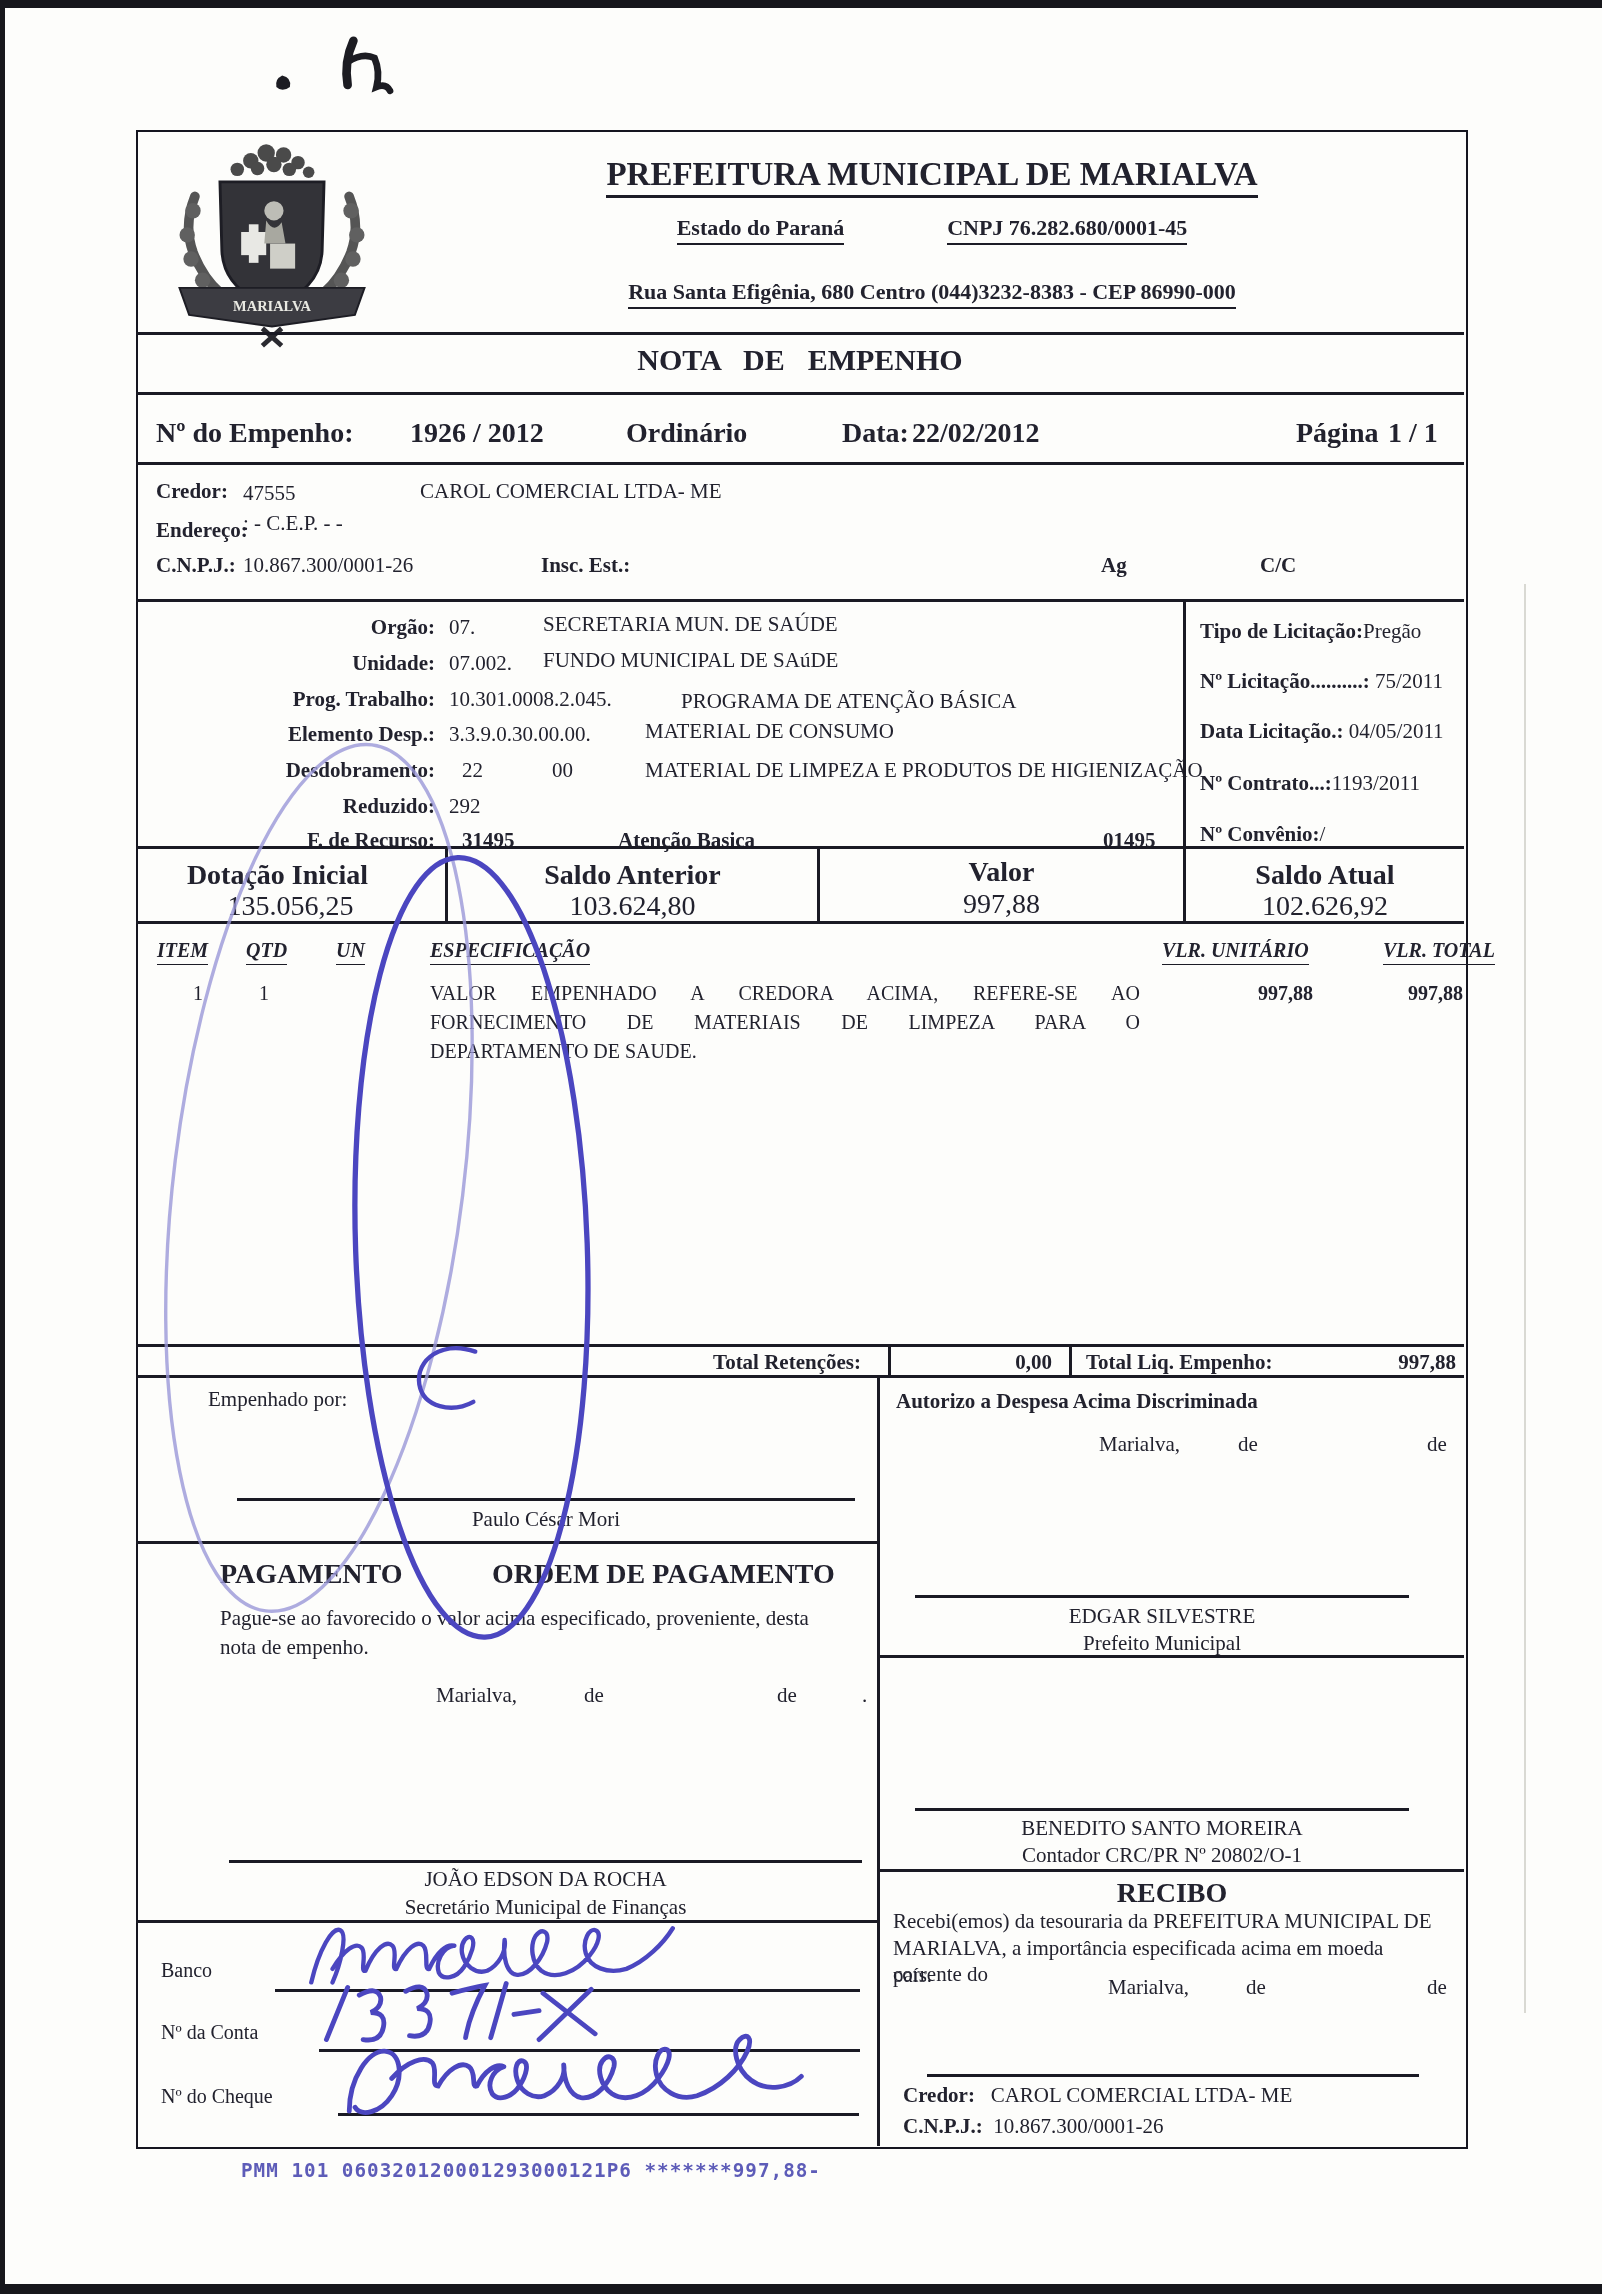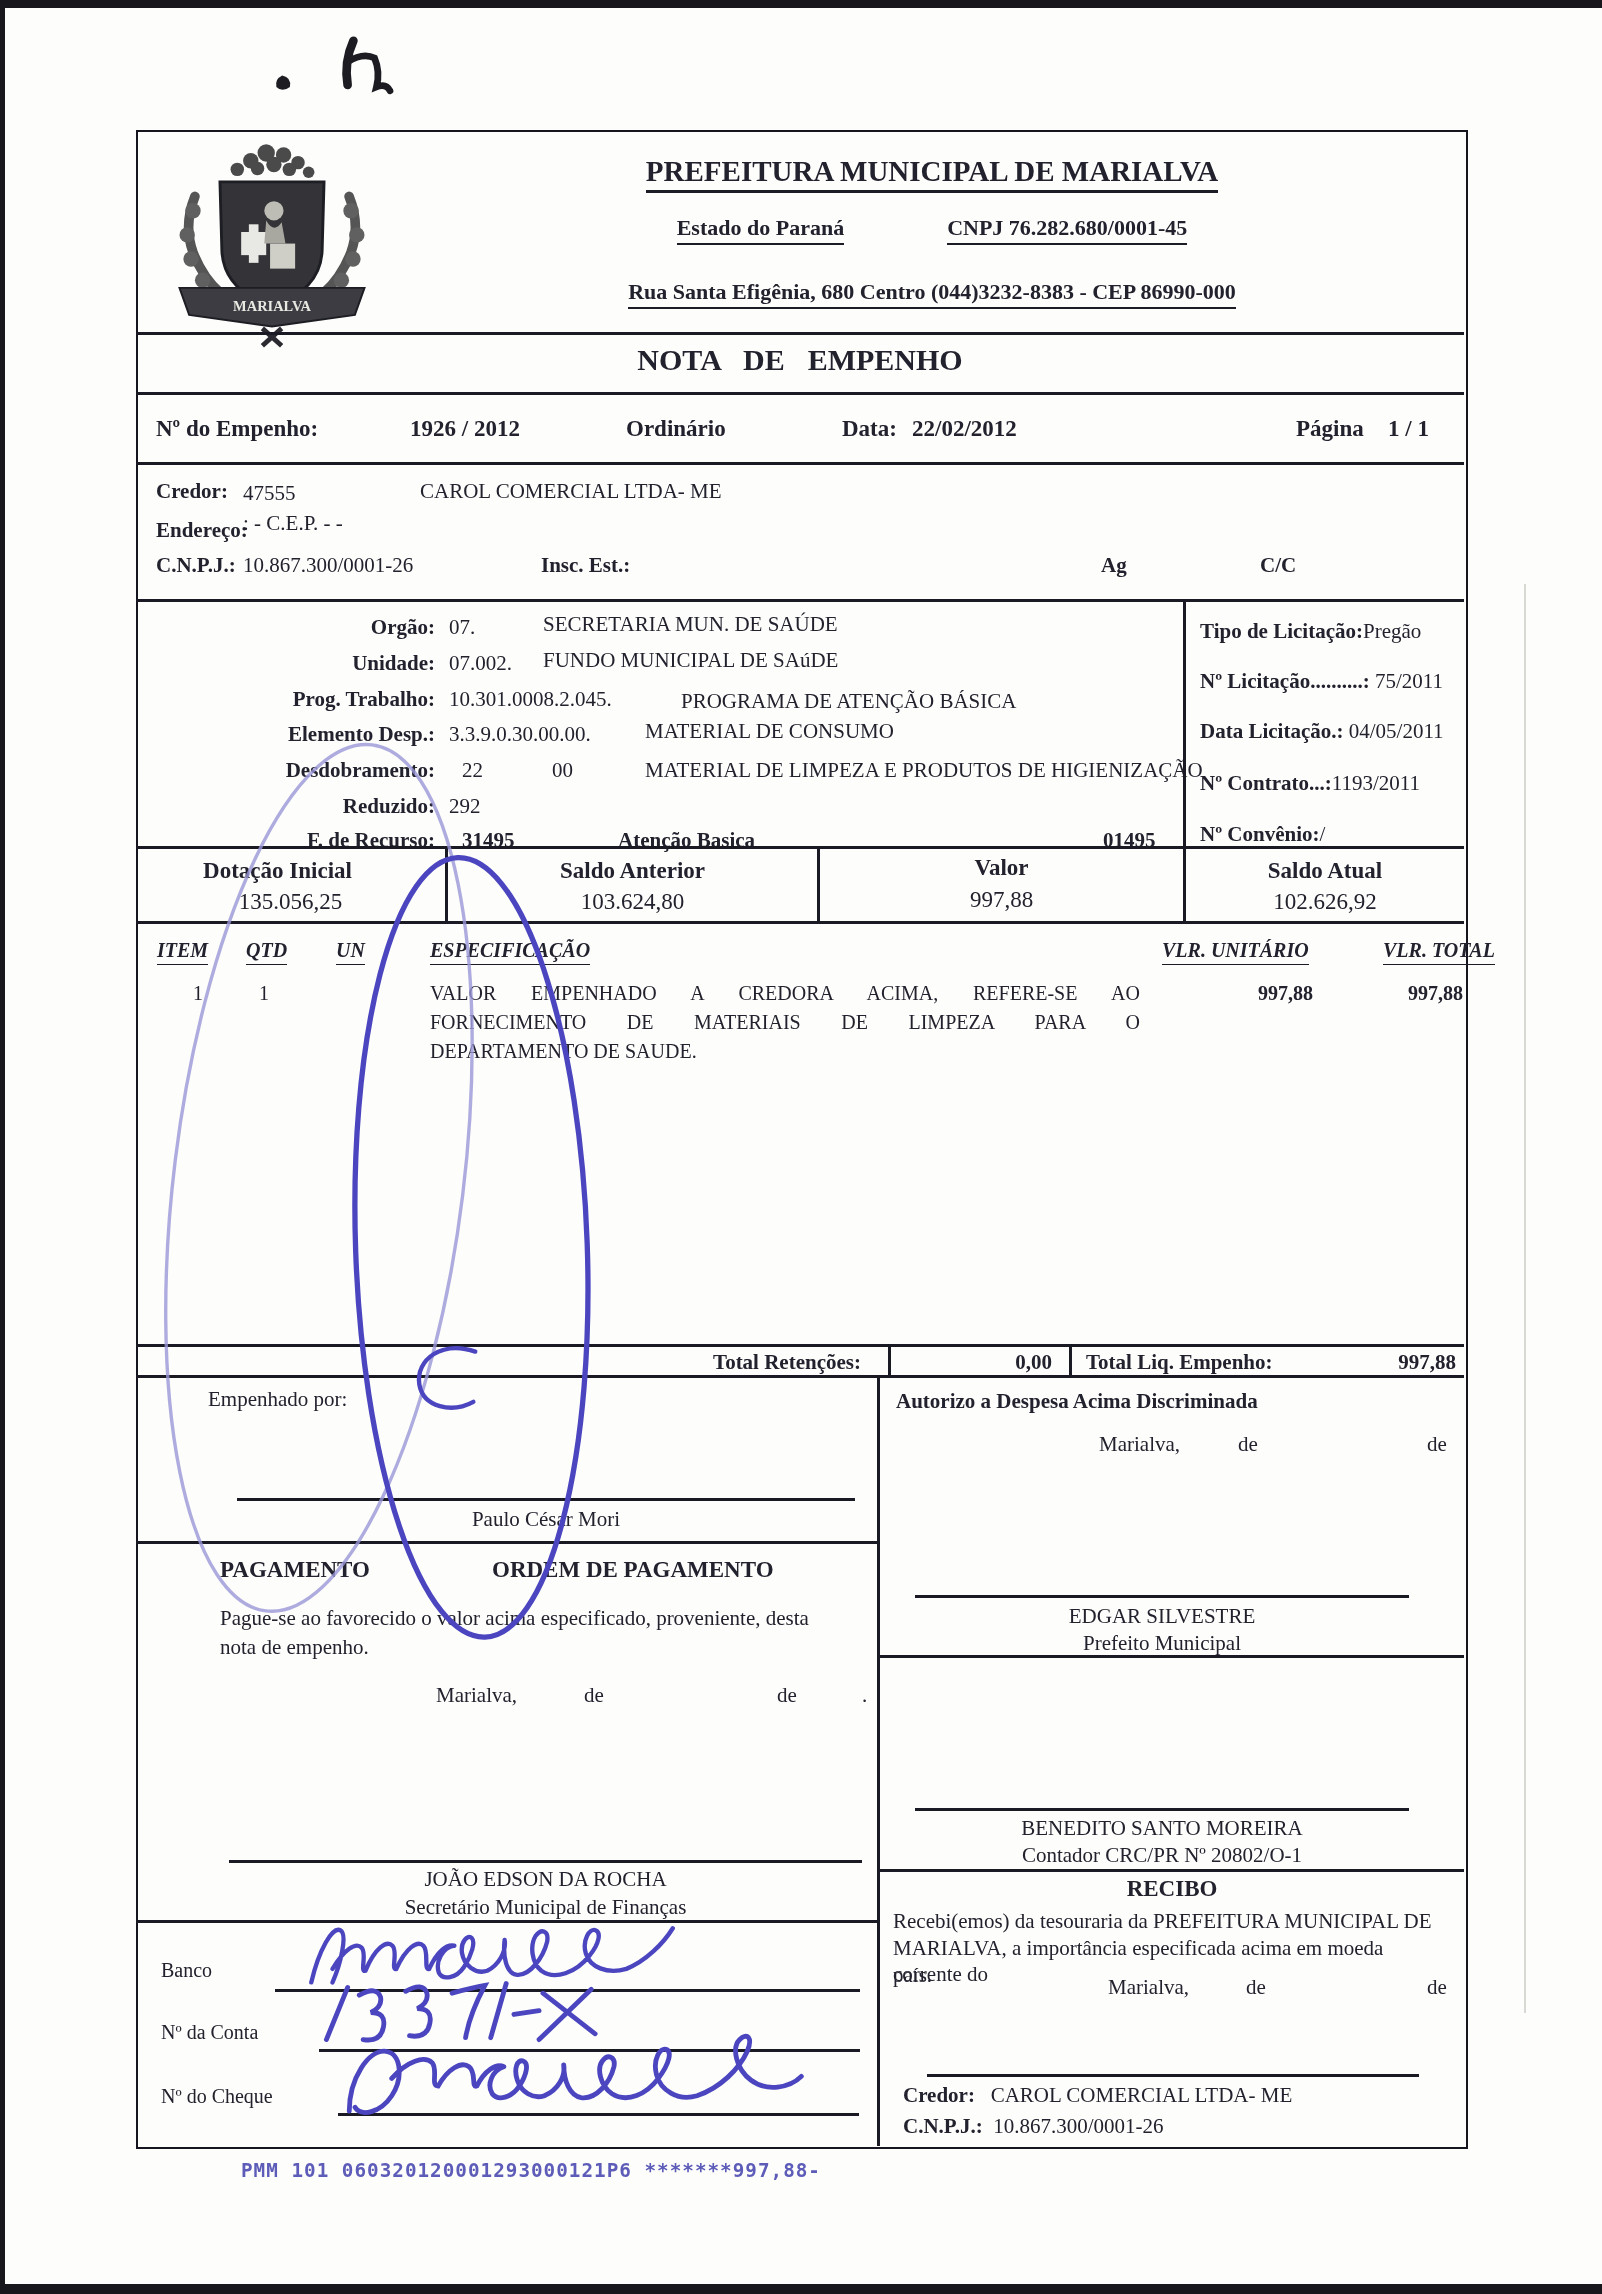--- a/index.html
+++ b/index.html
@@ -7,21 +7,21 @@
         font-family:"Liberation Serif", serif;color:#22222e;}
   .abs{position:absolute;}
   .b{font-weight:bold;}
   .i{font-style:italic;}
   .u{border-bottom:2.9px solid #1c1c26;padding-bottom:2.9px;}
   .hline{position:absolute;background:#1a1a24;}
   .vline{position:absolute;background:#1a1a24;}
   .frame{position:absolute;border:2.9px solid #15151f;}
   .t22{font-size:21px;line-height:1.25;}
   .t21{font-size:20px;line-height:1.25;}
-  .t24{font-size:23px;line-height:1.25;}
+  .t24{font-size:28px;line-height:1.25;}
   .t26{font-size:22px;line-height:1.3;}
   .right{text-align:right;}
   .center{text-align:center;}
   .just{text-align:justify;text-align-last:justify;}
   .stamp{font-family:"DejaVu Sans Mono", monospace;font-size:19.3px;font-weight:bold;
          color:#5d5cb8;letter-spacing:1px;}
   .sig{position:absolute;background:#1a1a24;height:2.9px;}
   svg{display:block;}
 </style>
 </head>
@@ -72,21 +72,21 @@
     <rect x="78" y="92" width="26" height="24" fill="#e8e8e4"></rect>
     <rect x="86" y="84" width="10" height="40" fill="#e8e8e4"></rect>
     <rect x="108" y="104" width="26" height="26" fill="#cfcfc8"></rect>
     <circle cx="112" cy="70" r="10" fill="#bdbdb6"></circle>
     <path d="M104,80 q8,14 16,2 l4,22 l-22,0 Z" fill="#a8a8a0"></path>
     <path d="M14,150 L206,150 L196,178 L110,190 L24,178 Z" fill="#3c3c42" stroke="#1d1d24" stroke-width="2"></path>
     <text x="110" y="174" text-anchor="middle" font-size="15" font-family="Liberation Serif, serif" font-weight="bold" fill="#e9e9e2">MARIALVA</text>
     <path d="M100,192 L120,210 M120,192 L100,210" stroke="#2a2a30" stroke-width="5"></path>
   </svg>
 
-  <div class="abs t26 b" style="left:406px;top:153px;width:1052px;text-align:center;font-size:29px;">
+  <div class="abs t26 b" style="left:406px;top:153px;width:1052px;text-align:center;font-size:33px;">
     <span class="u" style="border-bottom-width:3.9px;">PREFEITURA MUNICIPAL DE MARIALVA</span>
   </div>
   <div class="abs t26 b" style="left:406px;top:214px;width:1052px;text-align:center;">
     <span class="u">Estado do Paraná</span>
     <span style="display:inline-block;width:92px;"></span>
     <span class="u">CNPJ 76.282.680/0001-45</span>
   </div>
   <div class="abs t26 b" style="left:406px;top:278px;width:1052px;text-align:center;">
     <span class="u">Rua Santa Efigênia, 680     Centro   (044)3232-8383  -  CEP 86990-000</span>
   </div>

